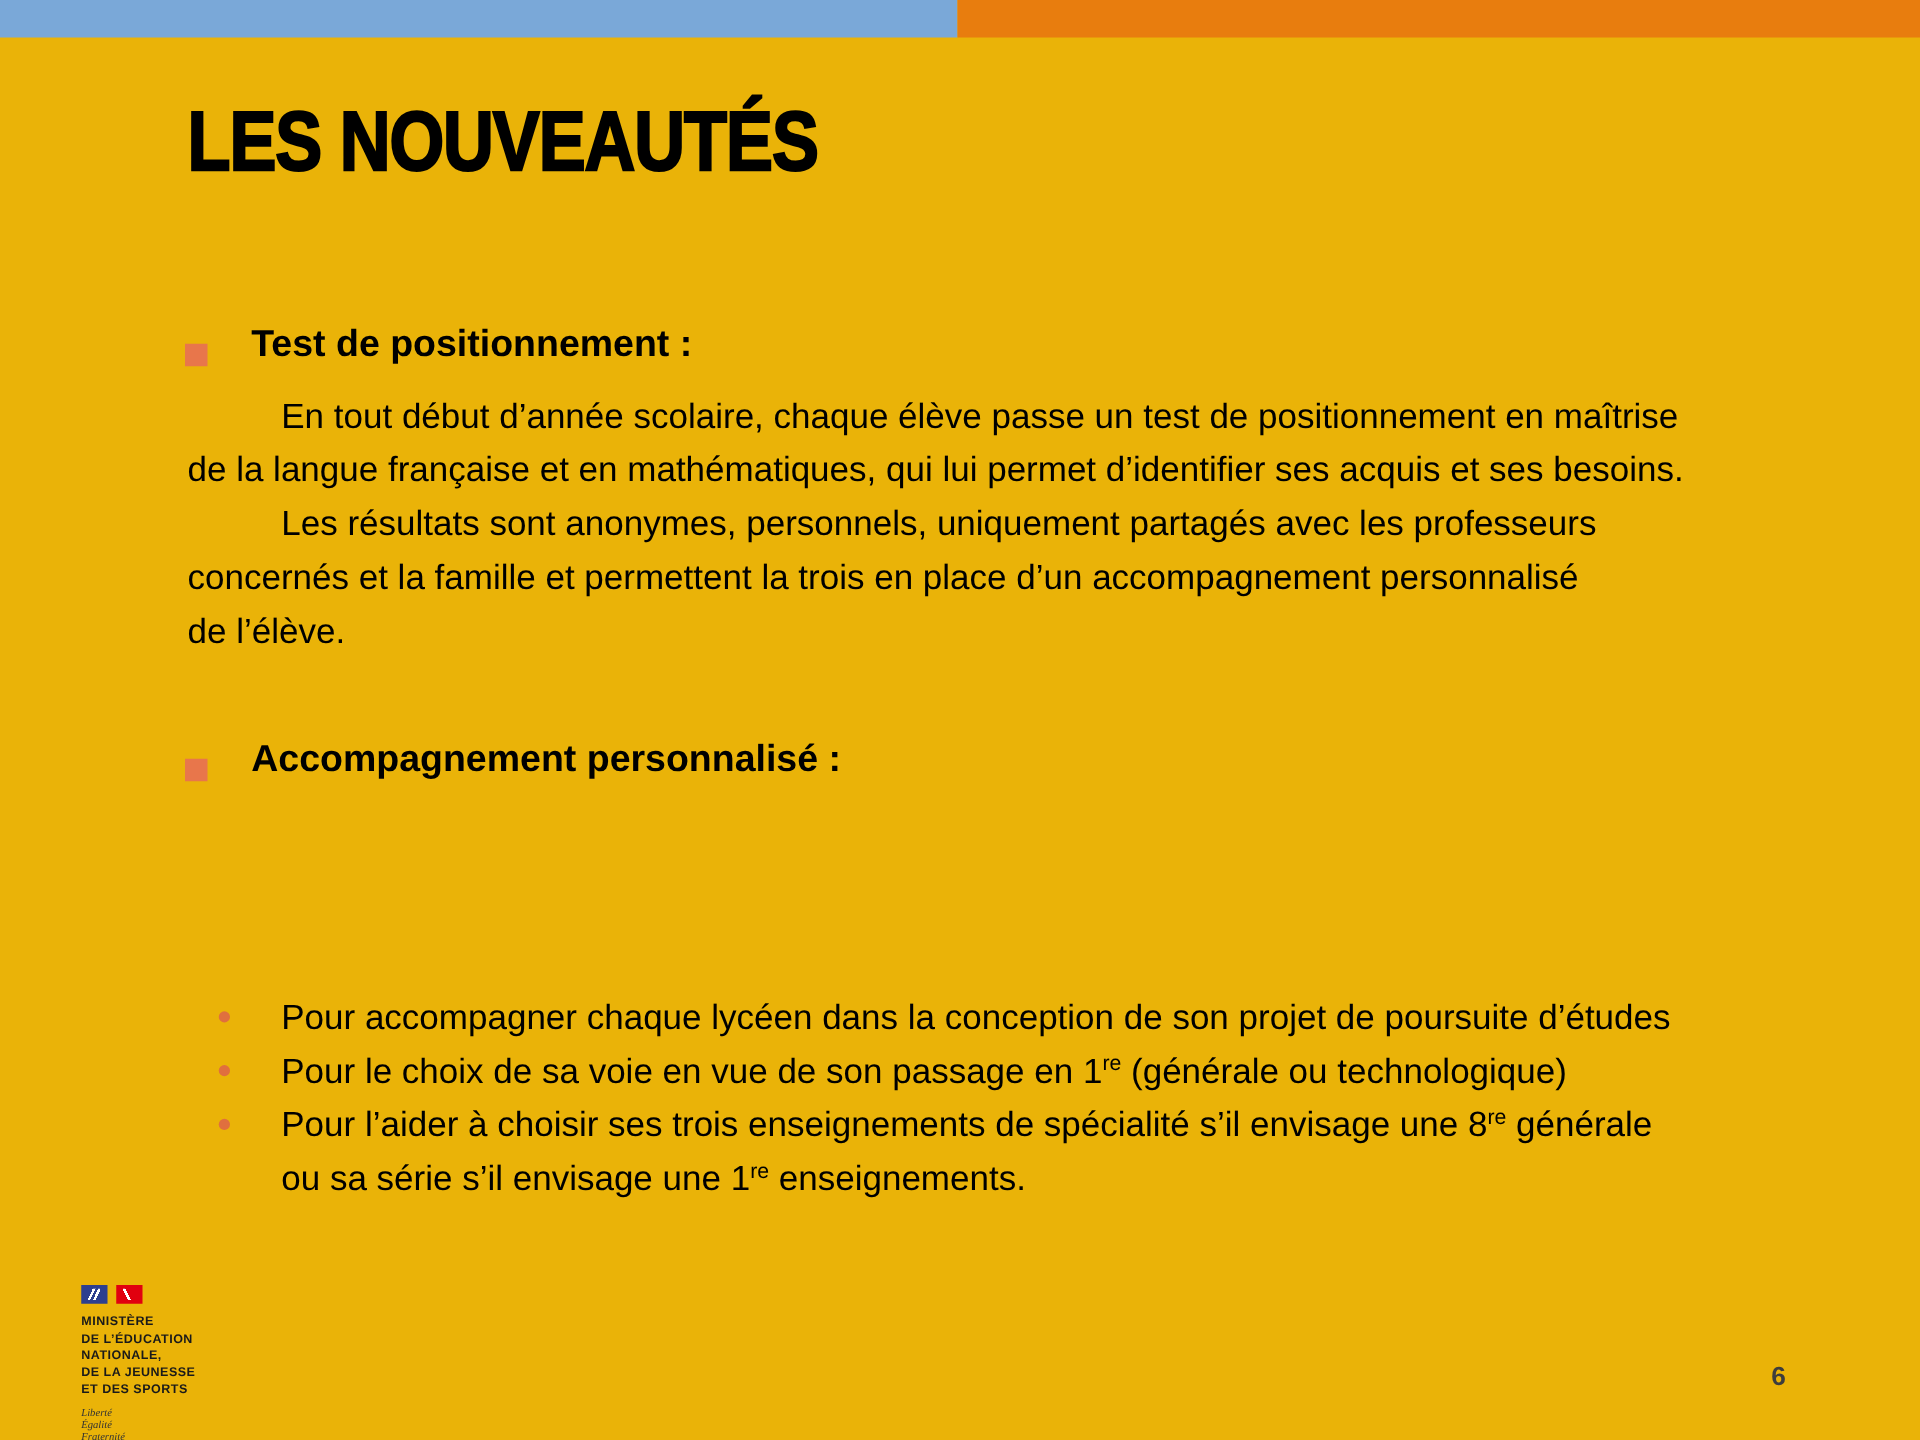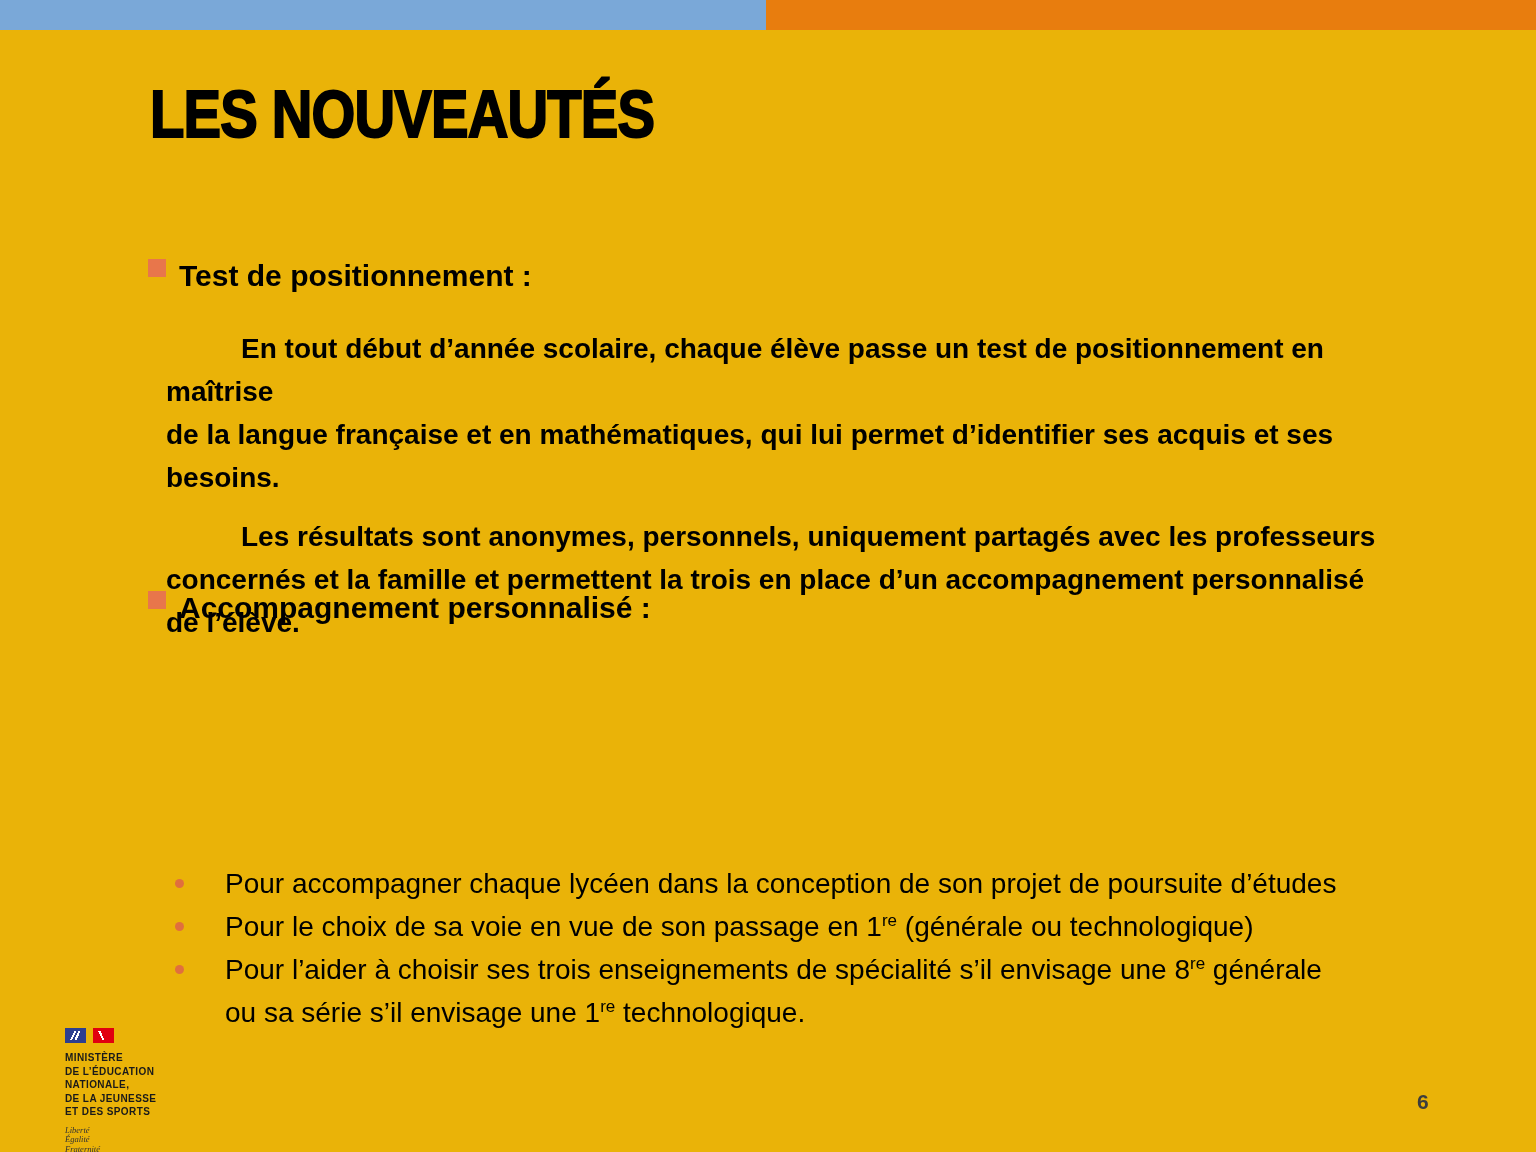--- a/index.html
+++ b/index.html
@@ -31,22 +31,23 @@
     transform: scaleX(0.84);
     transform-origin: left top;
     white-space: nowrap;
   }
 
   
   .section-heading {
     position: absolute;
     left: 148px;
     display: flex;
-    align-items: flex-start;
+    align-items: flex-end;
     white-space: nowrap;
+    gap: 22px;
   }
   .sq {
     display: inline-block;
     width: 18px; height: 18px;
     background: #e8764b;
     margin-right: 13px;
     flex: 0 0 auto;
   }
   .heading-text {
     font-size: 30px;
@@ -57,24 +58,23 @@
   
   .body-block {
     position: absolute;
     left: 150px;
     width: 1290px;
     font-size: 28px;
     line-height: 43px;
     color: #000000;
   }
   .body-block p {
-    margin: 16px;
+    margin: 0;
     text-indent: 75px;
     white-space: pre-wrap;
-    font-weight: bold;
   }
 
   
   .bullets {
     position: absolute;
     left: 150px;
     width: 1300px;
   }
   .bullet-row {
     display: flex;
@@ -166,33 +166,33 @@
 concernés et la famille et permettent la trois en place d’un accompagnement personnalisé
 de l’élève.</p>
   </div>
 
   <div class="section-heading" style="top:591px">
     <span class="sq"></span>
     <span class="heading-text">Accompagnement personnalisé :</span>
   </div>
 
 
-  <div class="bullets" style="top:862px">
+  <div class="bullets" style="top:792px">
     <div class="bullet-row">
       <span class="dot"></span>
       <span class="bullet-text"><span>Pour accompagner chaque lycéen dans la conception de son projet de poursuite d’études</span></span>
     </div>
     <div class="bullet-row">
       <span class="dot"></span>
       <span class="bullet-text"><span>Pour le choix de sa voie en vue de son passage en 1</span><sup class="sup">re</sup><span> (générale ou technologique)</span></span>
     </div>
     <div class="bullet-row">
       <span class="dot"></span>
       <span class="bullet-text"><span>Pour l’aider à choisir ses trois enseignements de spécialité s’il envisage une 8</span><sup class="sup">re</sup><span> générale
-ou sa série s’il envisage une 1</span><sup class="sup">re</sup><span> technologique.</span></span>
+ou sa série s’il envisage une 1</span><sup class="sup">re</sup><span> enseignements.</span></span>
     </div>
   </div>
 
   <div class="logo">
     <div class="flag">
       <div class="flag-blue"></div>
       <div class="flag-red"></div>
     </div>
     <div class="ministry-lines">MINISTÈRE
 DE L’ÉDUCATION

